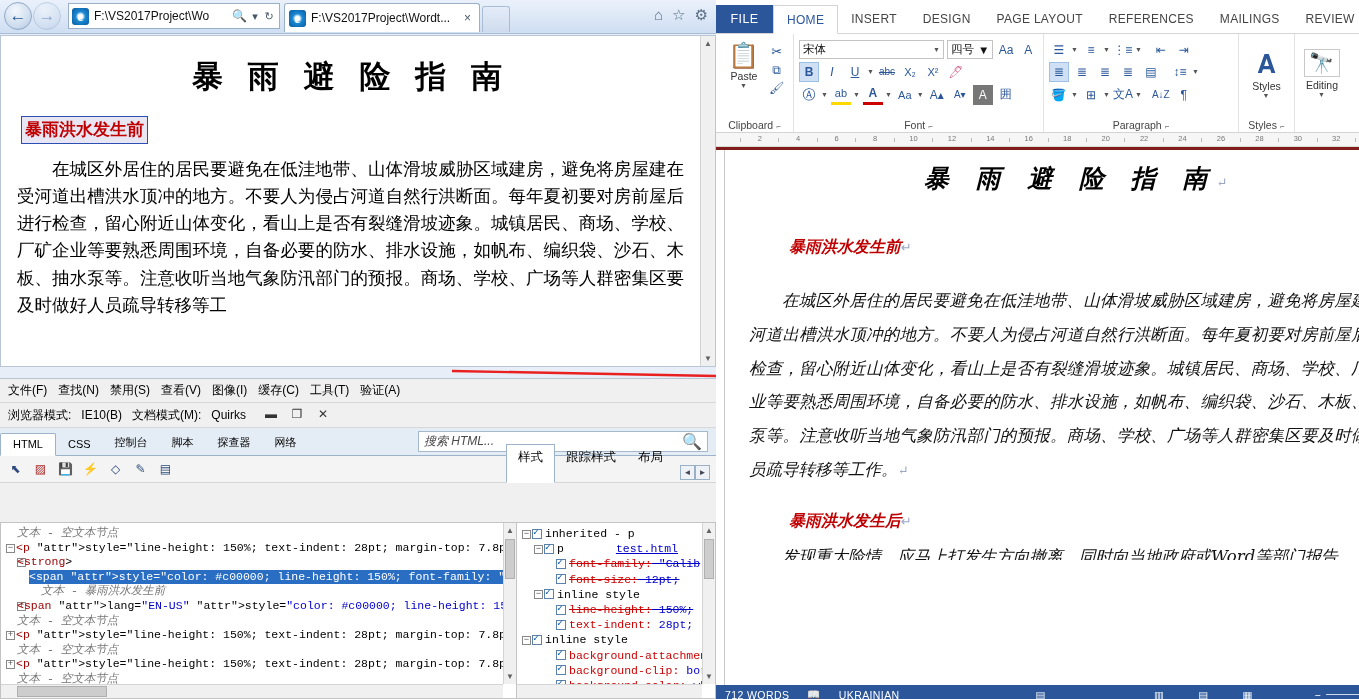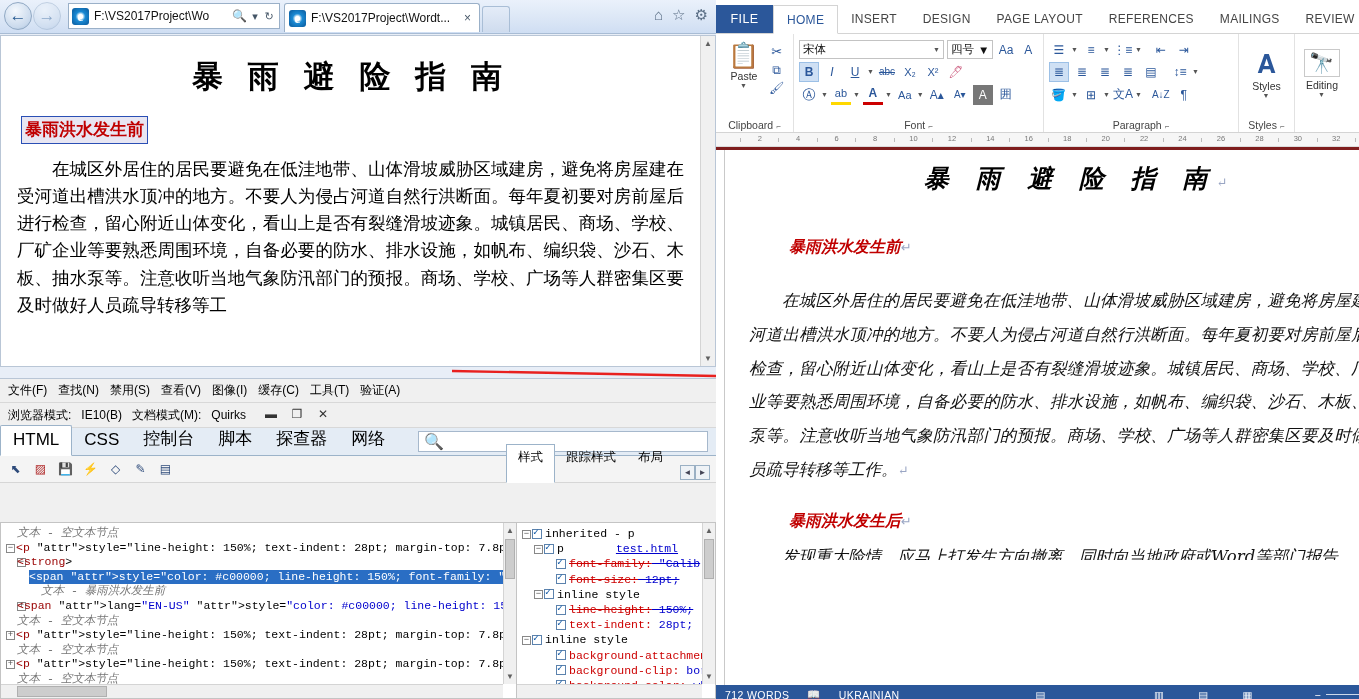--- a/index.html
+++ b/index.html
@@ -78,21 +78,21 @@
   .f12-menu span { white-space:nowrap; }
   .f12-mode { height:25px; display:flex; align-items:center; gap:10px;
      padding:0 8px; font-size:12px; color:#000; background:#f0f0f0;
      border-bottom:1px solid #d8d8d8; position:relative; }
   .winbtns { position:absolute; left:262px; top:2px; display:flex; gap:8px;
      align-items:center; color:#333; font-size:12px; }
   .wb { width:18px; height:18px; display:flex; align-items:center; justify-content:center; }
 
   .f12-tabs { height:28px; background:#e4ecf5; display:flex; align-items:flex-end;
      border-bottom:1px solid #9cb3c9; position:relative; }
-  .f12-tab { padding:4px 12px 5px; font-size:17px; color:#000; }
+  .f12-tab { padding:4px 12px 5px; font-size:11px; color:#000; }
   .f12-tab.active { background:#fff; border:1px solid #9cb3c9; border-bottom:1px solid #fff;
      margin-bottom:-1px; border-radius:2px 2px 0 0; }
   .f12-search { position:absolute; right:8px; bottom:3px; width:290px; height:21px;
      background:#fff; border:1px solid #a6b8cc; display:flex; align-items:center;
      padding:0 5px; }
   .f12-search .ph { flex:1; font-size:12px; color:#4a4a4a; font-style:italic; }
 
   .f12-toolbar { height:27px; background:#f4f4f4; display:flex; align-items:center;
      gap:6px; padding:0 6px; border-bottom:1px solid #d6d6d6; position:relative; }
   .tbtn { width:19px; height:19px; display:flex; align-items:center;
@@ -298,20 +298,21 @@
       </div>
 
       <div class="f12-tabs">
         <div class="f12-tab active">HTML</div>
         <div class="f12-tab">CSS</div>
         <div class="f12-tab">控制台</div>
         <div class="f12-tab">脚本</div>
         <div class="f12-tab">探查器</div>
         <div class="f12-tab">网络</div>
         <div class="f12-search">
+          <div class="ph">搜索 HTML...</div>
           <span style="color:#2a6ec4;">🔍</span>
         </div>
       </div>
 
       <div class="f12-toolbar">
         <div class="tbtn">⬉</div>
         <div class="tbtn" style="color:#b02a2a;">▨</div>
         <div class="tbtn" style="color:#4a4ab8;">💾</div>
         <div class="tbtn" style="color:#1d6fc4;">⚡</div>
         <div class="tbtn">◇</div>

